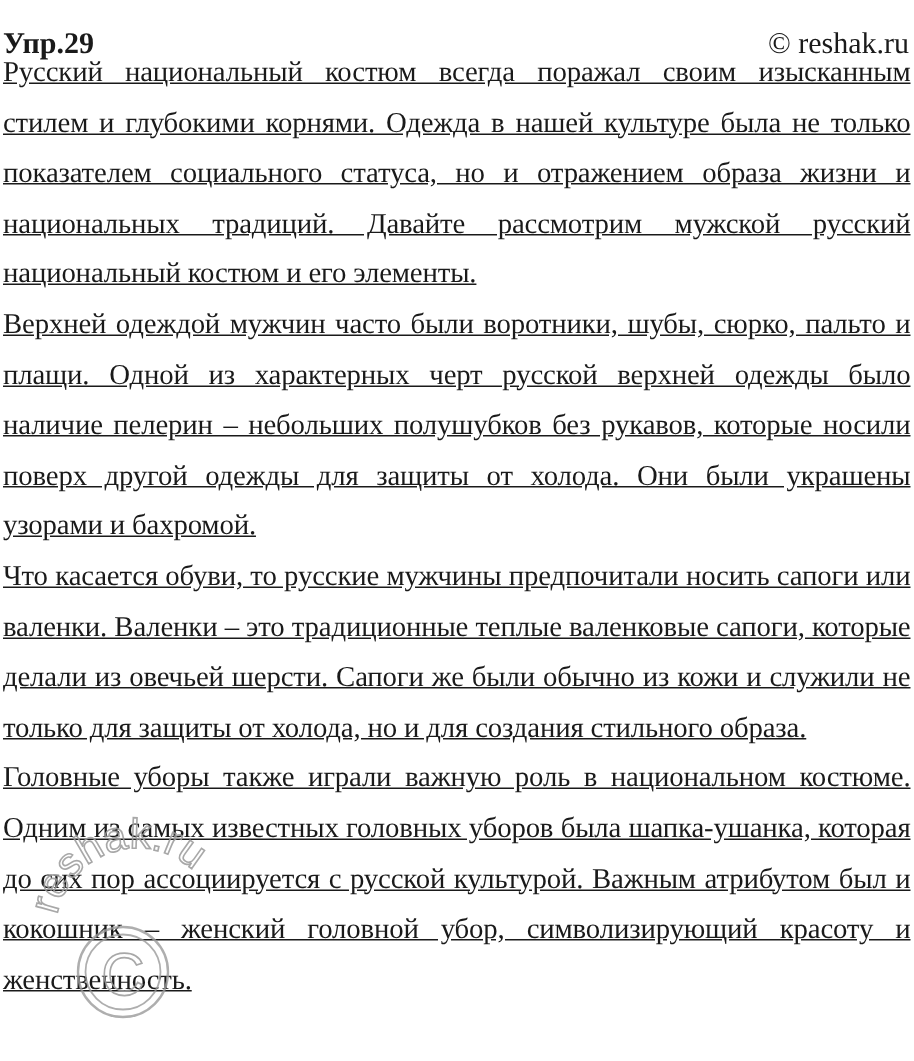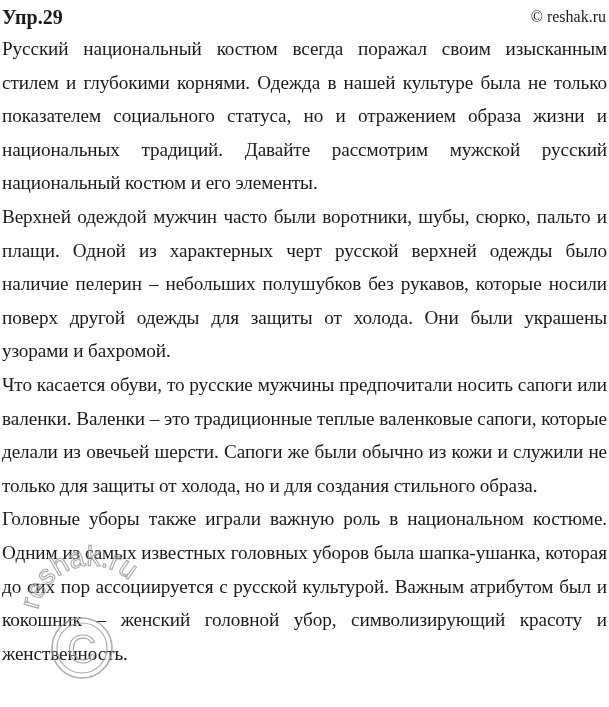--- a/index.html
+++ b/index.html
@@ -2,32 +2,32 @@
 <html><head>
 <meta charset="utf-8">
 <style>
   html, body { margin: 0; padding: 0; background: #ffffff; }
   body {
     width: 609px; height: 707px; overflow: hidden; position: relative;
     font-family: "Liberation Serif", "DejaVu Serif", serif;
     color: #1a1a1a;
   }
   .header {
-    position: absolute; left: 0; top: 4px; width: 609px; height: 30px;
+    position: absolute; left: 0; top: 16px; width: 609px; height: 30px;
   }
   .title {
     position: absolute; left: 2px; top: 1px;
     font-weight: bold; font-size: 20px; line-height: 24px;
   }
   .copyright {
     position: absolute; right: 3px; top: 1px;
-    font-size: 16px; line-height: 24px; text-align: right;
+    font-size: 20px; line-height: 24px; text-align: right;
   }
   .content {
-    position: absolute; left: 2px; top: 32px; width: 605px;
+    position: absolute; left: 2px; top: 32px; width: 605px; text-decoration: underline;
   }
   .para {
     margin: 0; font-size: 19.2px; line-height: 33.6px;
     text-align: justify; text-align-last: left;
     letter-spacing: -0.1px;
   }
   .watermark {
     position: absolute; left: 20px; top: 540px; width: 150px; height: 160px;
     pointer-events: none;
   }

